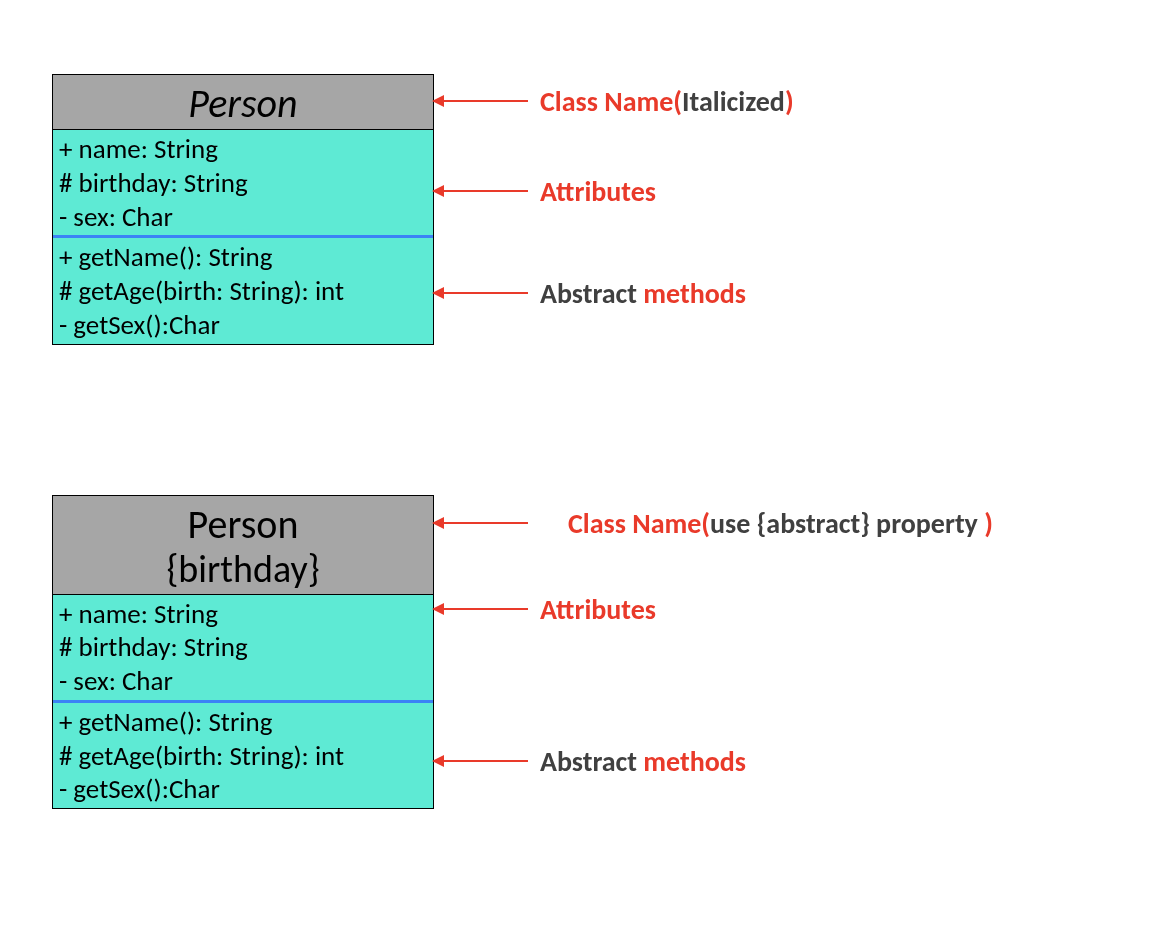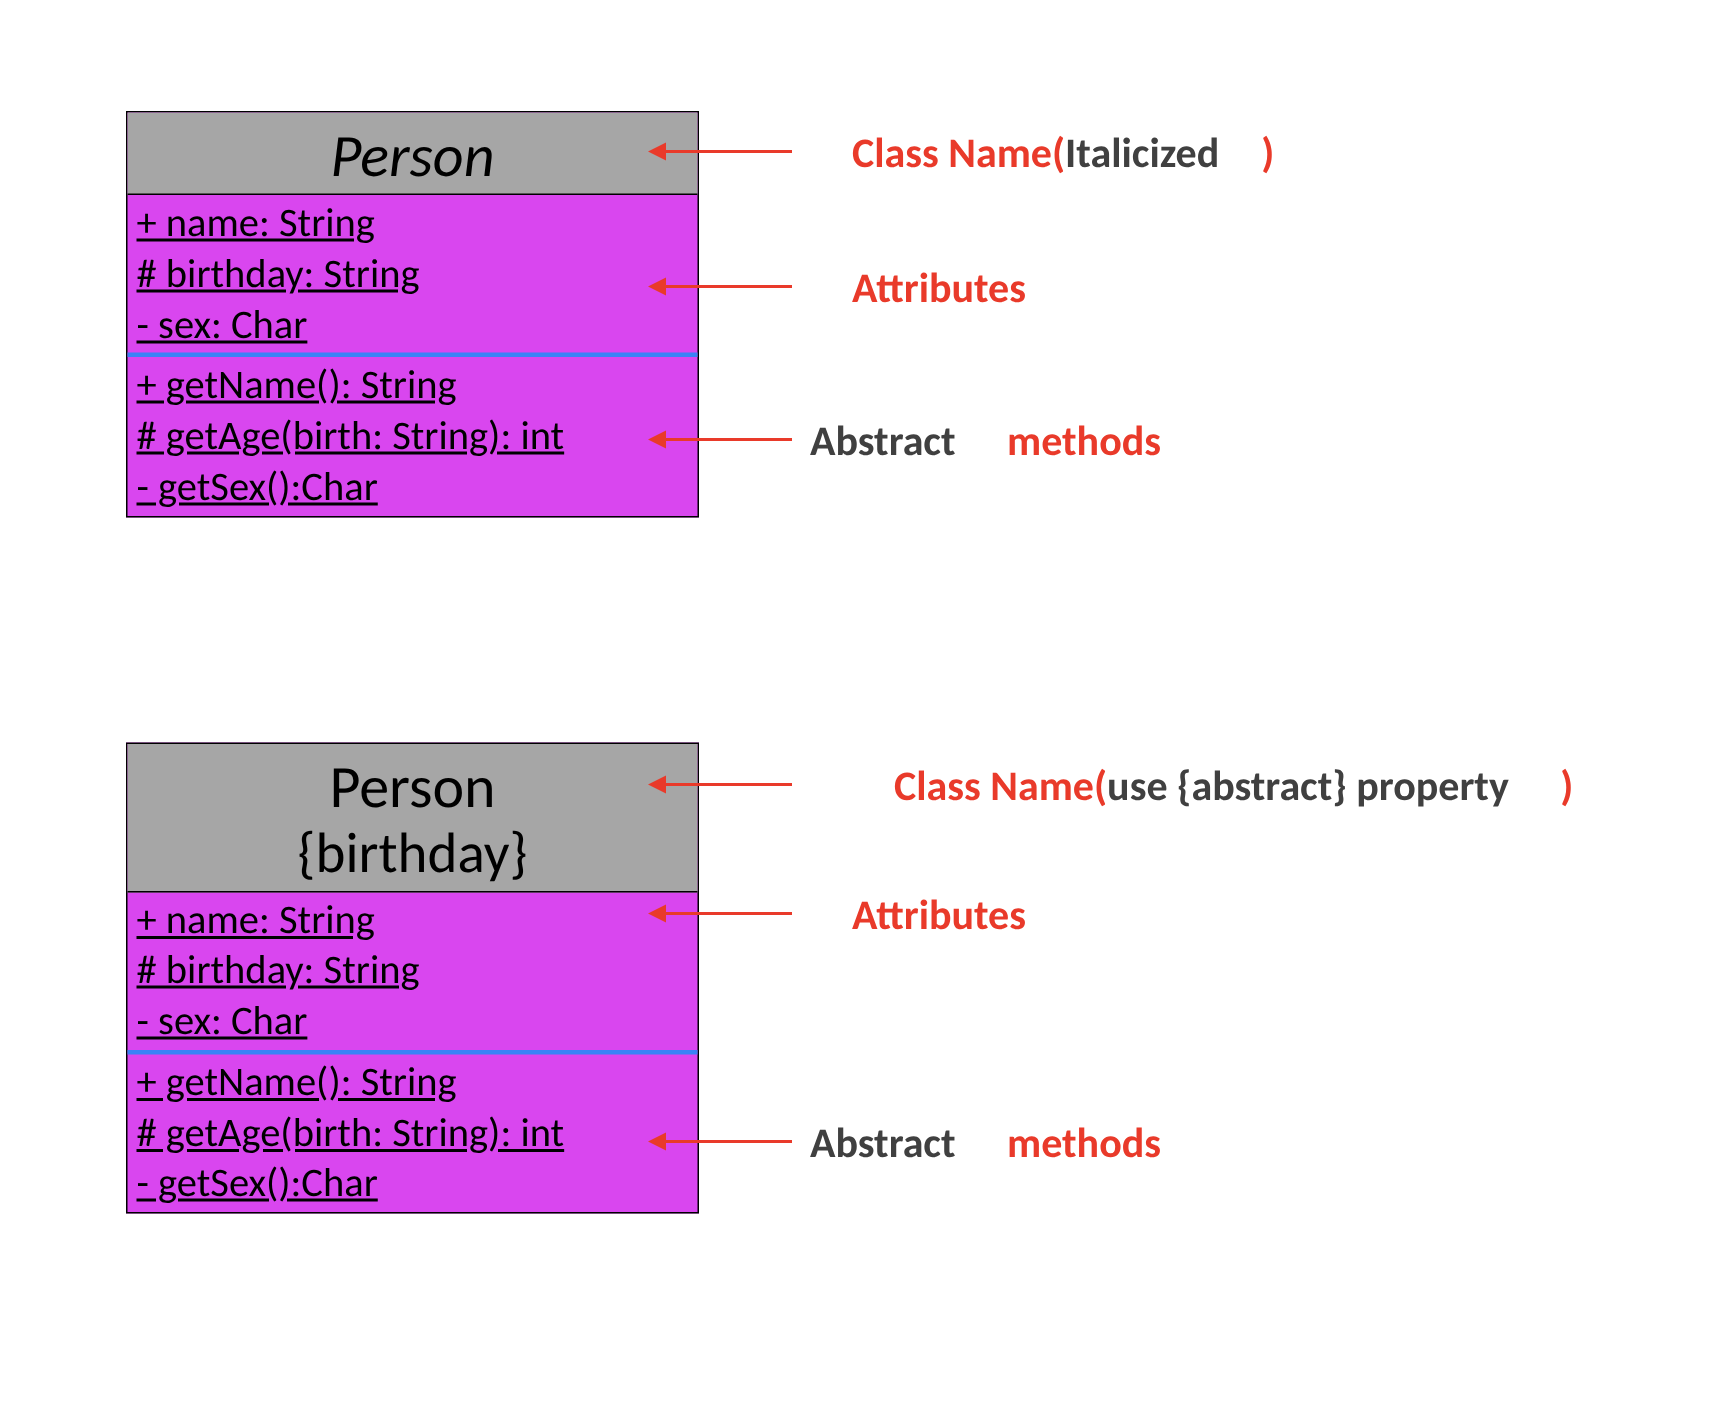--- a/index.html
+++ b/index.html
@@ -10,58 +10,56 @@
     background: #ffffff;
     font-family: "Calibri", "Segoe UI", Arial, sans-serif;
     color: #000;
   }
   .canvas { position: relative; width: 1156px; height: 938px; }
 
   
   .uml {
     position: absolute;
     border: 1px solid #000;
-    background: #d946ef;
-    margin-left: 32px;
+    background: #5eead4;
   }
   .uml .header {
     background: #a6a6a6;
     border-bottom: 1px solid #000;
     text-align: center;
     padding: 6px 4px 2px 4px;
   }
   .uml .header .name {
     font-size: 40px;
     line-height: 1.15;
   }
   .uml .header .tag {
     font-size: 38px;
     line-height: 1.15;
   }
   .uml .section {
     padding: 2px 6px 2px 6px;
-    text-decoration: underline;
   }
   .uml .section + .section { border-top: 3px solid #3b82f6; }
   .uml .row {
     font-size: 27px;
     line-height: 1.25;
     white-space: nowrap;
   }
   .italic { font-style: italic; }
 
   
   .ann-label {
     position: absolute;
     font-size: 28px;
     font-weight: 600;
     white-space: nowrap;
     left: 0; top: 0;
   }
-  .red   { color: #e93a2a; margin-left: 28px; }
+  .red   { color: #e93a2a; }
   .green { color: #404040; }
 
   
   .arrow {
     position: absolute;
     height: 0;
   }
   .arrow .line {
     position: absolute;
     top: 0;

